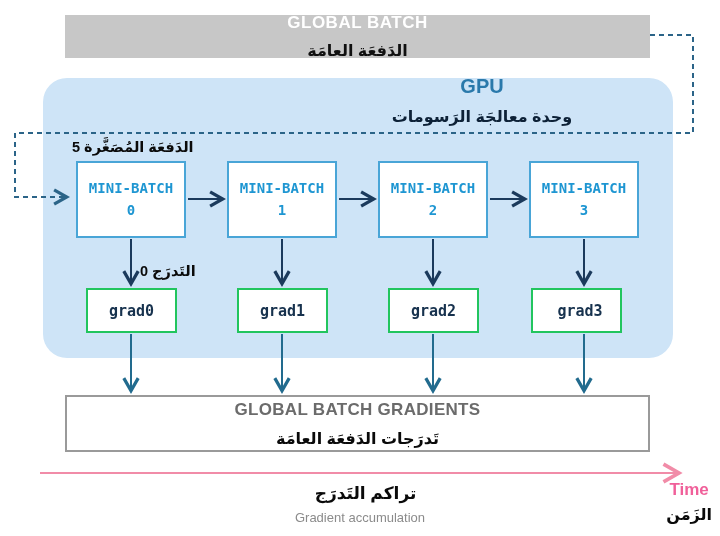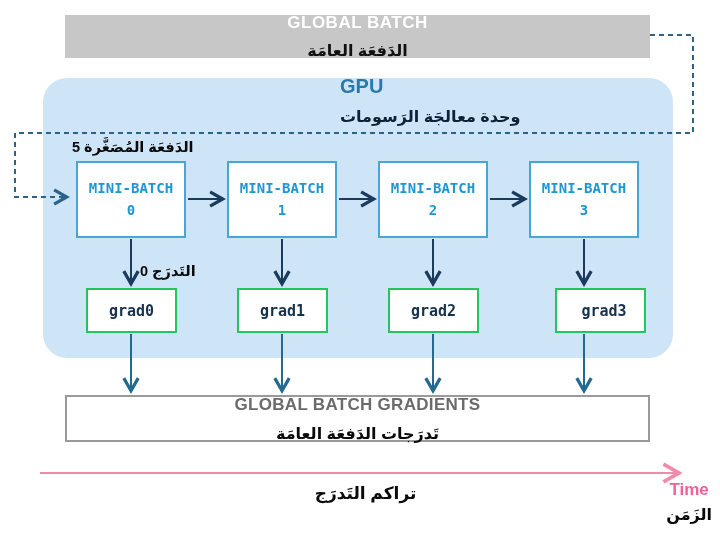--- a/index.html
+++ b/index.html
@@ -16,50 +16,50 @@
   }
   .global-bar .en { color:#ffffff; font-weight:bold; font-size:17px; letter-spacing:.5px; }
   .global-bar .ar { color:#101010; font-weight:bold; font-size:16px; }
 
   .gpu-panel {
     left:43px; top:78px; width:630px; height:280px;
     background:#cee4f7; border-radius:24px;
   }
   .gpu-label {
     left:340px; top:86px; width:284px; height:28px;
-    display:flex; align-items:flex-start; justify-content:center; gap:9px; white-space:nowrap;
+    display:flex; align-items:center; justify-content:center; gap:9px; white-space:nowrap;
   }
   .gpu-label .en { color:#2a79ab; font-weight:bold; font-size:20px; }
   .gpu-label .ar { color:#0d2137; font-weight:bold; font-size:16px; }
 
   .mini-box {
     top:161px; width:110px; height:77px; background:#ffffff;
     border:2px solid #49a5d7;
     display:flex; flex-direction:column; align-items:center; justify-content:center;
     font-family:"DejaVu Sans Mono",monospace; font-weight:bold; font-size:14px;
     color:#1e96d2; line-height:1.55; text-align:right;
   }
   .grad-box {
     top:288px; width:91px; height:45px; background:#ffffff;
     border:2px solid #22c55e;
     display:flex; align-items:center; justify-content:center;
     font-family:"DejaVu Sans Mono",monospace; font-weight:bold; font-size:15px;
     color:#17324e;
   }
   .mb0 { left:76px; }  .mb1 { left:227px; } .mb2 { left:378px; } .mb3 { left:529px; }
-  .gd0 { left:86px; }  .gd1 { left:237px; } .gd2 { left:388px; } .gd3 { left:555px;padding-left:7px; }
+  .gd0 { left:86px; }  .gd1 { left:237px; } .gd2 { left:388px; } .gd3 { left:531px;padding-left:7px; }
 
   .float-label {
     white-space:nowrap; font-weight:bold; font-size:14.5px; color:#0a0a0a;
   }
   .lbl-minibatch { left:72px; top:139px; }
   .lbl-gradient  { left:140px; top:263px;text-align:right; }
 
   .gradients-bar {
-    left:65px; top:395px; width:585px; height:47px; background:#ffffff;
+    left:65px; top:395px; width:585px; height:57px; background:#ffffff;
     border:2px solid #9a9a9a;
     display:flex; align-items:center; justify-content:center; gap:9px;
   }
   .gradients-bar .en { color:#6b6b6b; font-weight:bold; font-size:17px; letter-spacing:.3px; }
   .gradients-bar .ar { color:#0a0a0a; font-weight:bold; font-size:16px; }
 
   .time-label {
     right:8px; top:480px; display:flex; align-items:center; gap:5px; white-space:nowrap;
   }
   .time-label .en { color:#f0609a; font-weight:bold; font-size:17px; }
@@ -124,20 +124,21 @@
     <span class="en">GLOBAL BATCH GRADIENTS</span>
     <span class="ar" dir="rtl">تَدرَجات الدَفعَة العامَة</span>
   </div>
 
   <div class="abs time-label">
     <span class="en">Time</span>
     <span class="ar" dir="rtl">الزَمَن</span>
   </div>
 
   <div class="abs caption-ar" dir="rtl">تراكم التَدرَج</div>
+  <div class="abs caption-en">Gradient accumulation</div>
 
   <svg class="overlay" width="720" height="536" viewBox="0 0 720 536">
     <defs>
       <marker id="headNavy" viewBox="0 0 10 10" refX="7.6" refY="5" markerWidth="9" markerHeight="9" orient="auto">
         <path d="M1,1 L8,5 L1,9" fill="none" stroke="#1b3a5c" stroke-width="1.8"></path>
       </marker>
       <marker id="headTeal" viewBox="0 0 10 10" refX="7.6" refY="5" markerWidth="9" markerHeight="9" orient="auto">
         <path d="M1,1 L8,5 L1,9" fill="none" stroke="#226b8e" stroke-width="1.8"></path>
       </marker>
       <marker id="headDash" viewBox="0 0 10 10" refX="7.6" refY="5" markerWidth="9" markerHeight="9" orient="auto">

